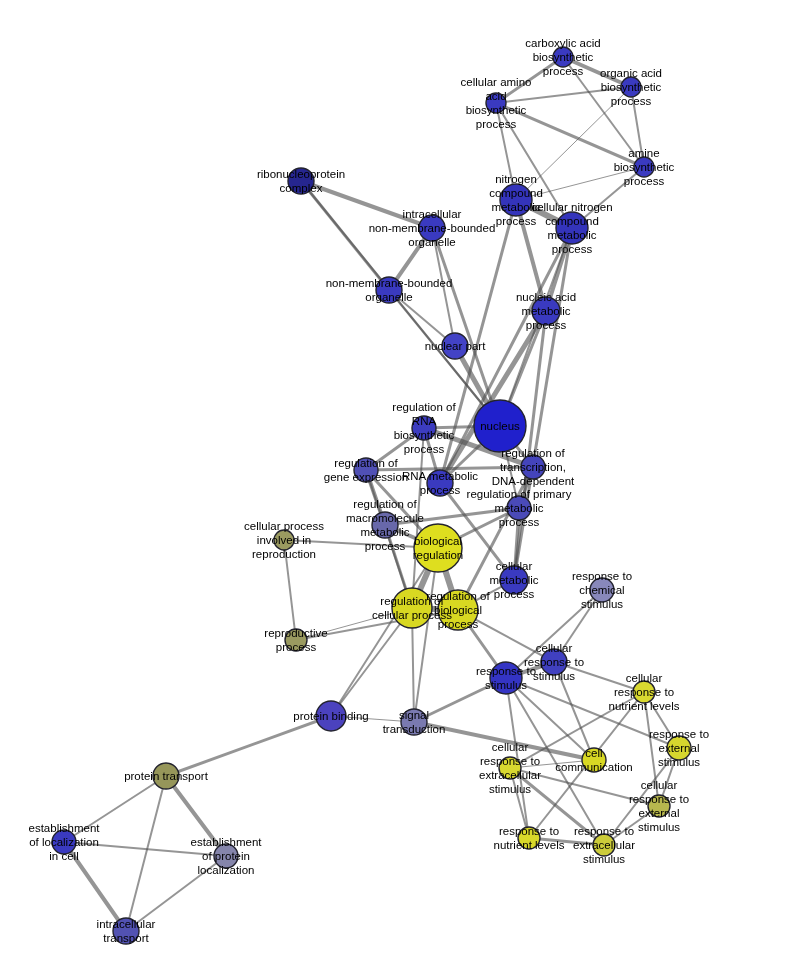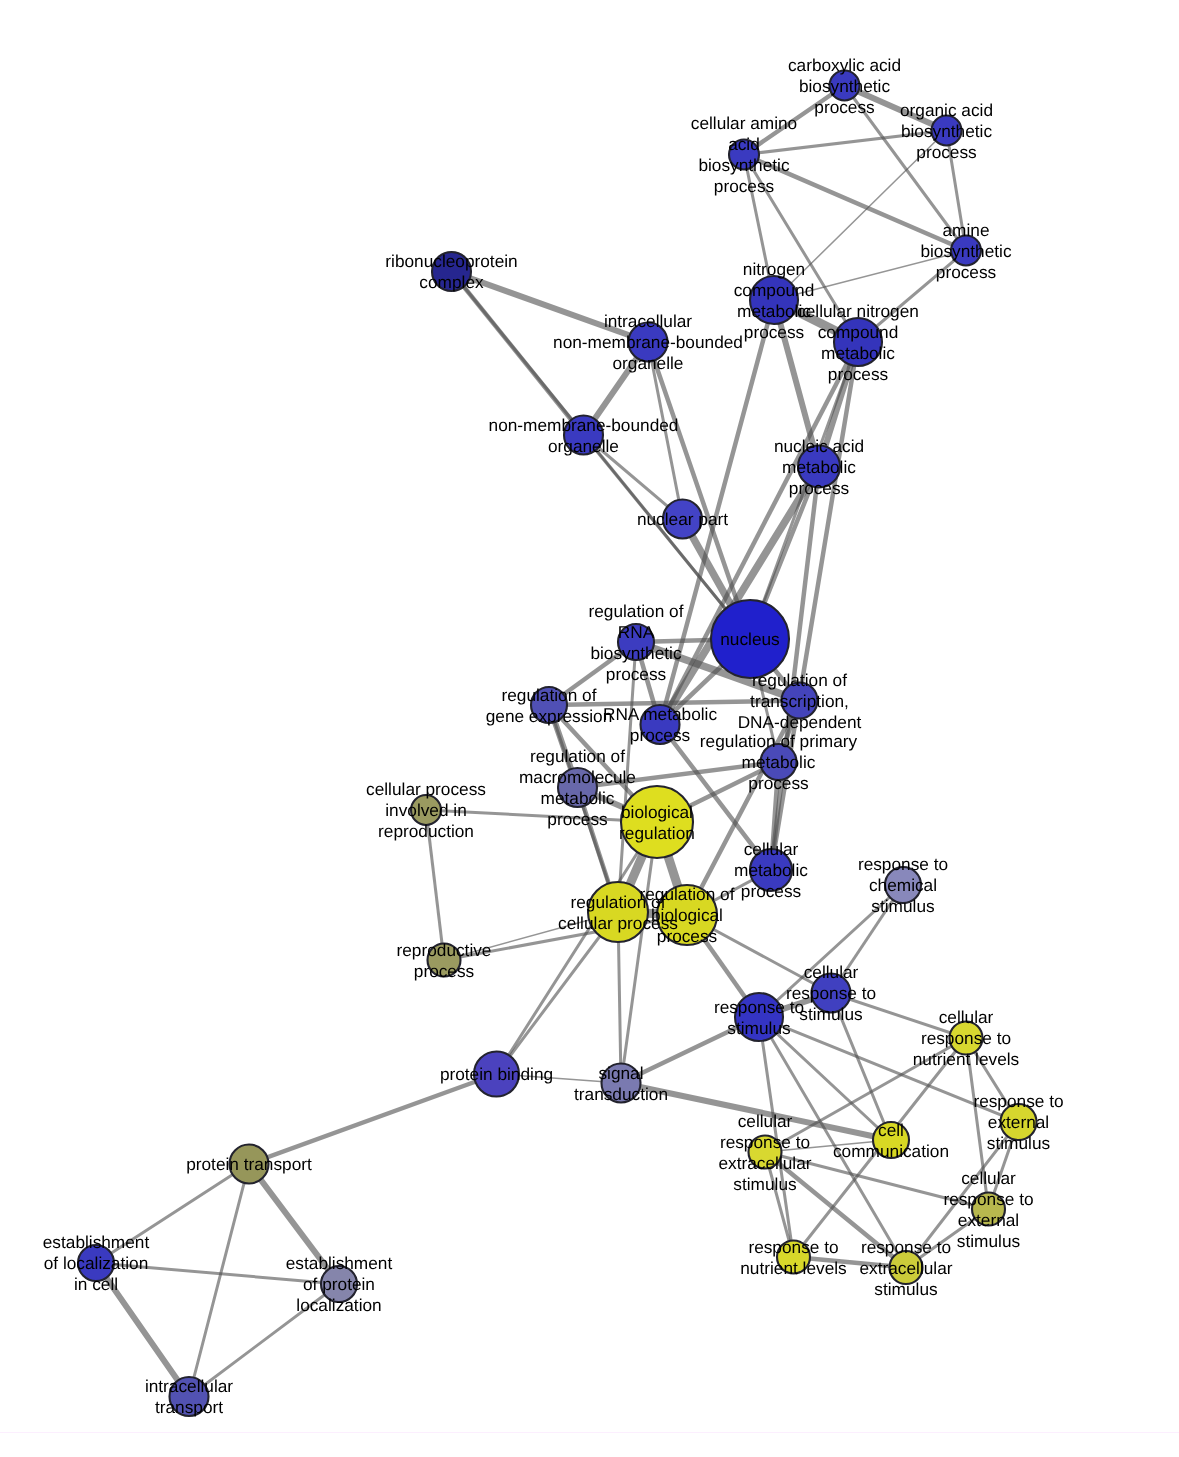--- a/index.html
+++ b/index.html
@@ -4,21 +4,21 @@
 <style>
   html, body {
     margin: 0;
     padding: 0;
     background: #ffffff;
     font-family: "Liberation Sans", sans-serif;
   }
   .viewport {
     width: 786px;
     height: 955px;
-    background: #f0abfc;
+    background: #fde047;
     overflow: hidden;
     position: relative;
   }
   svg { display: block; }
   .node-label {
     font-family: "Liberation Sans", sans-serif;
     font-size: 11.5px;
     fill: #000000;
     text-anchor: middle;
     pointer-events: none;

